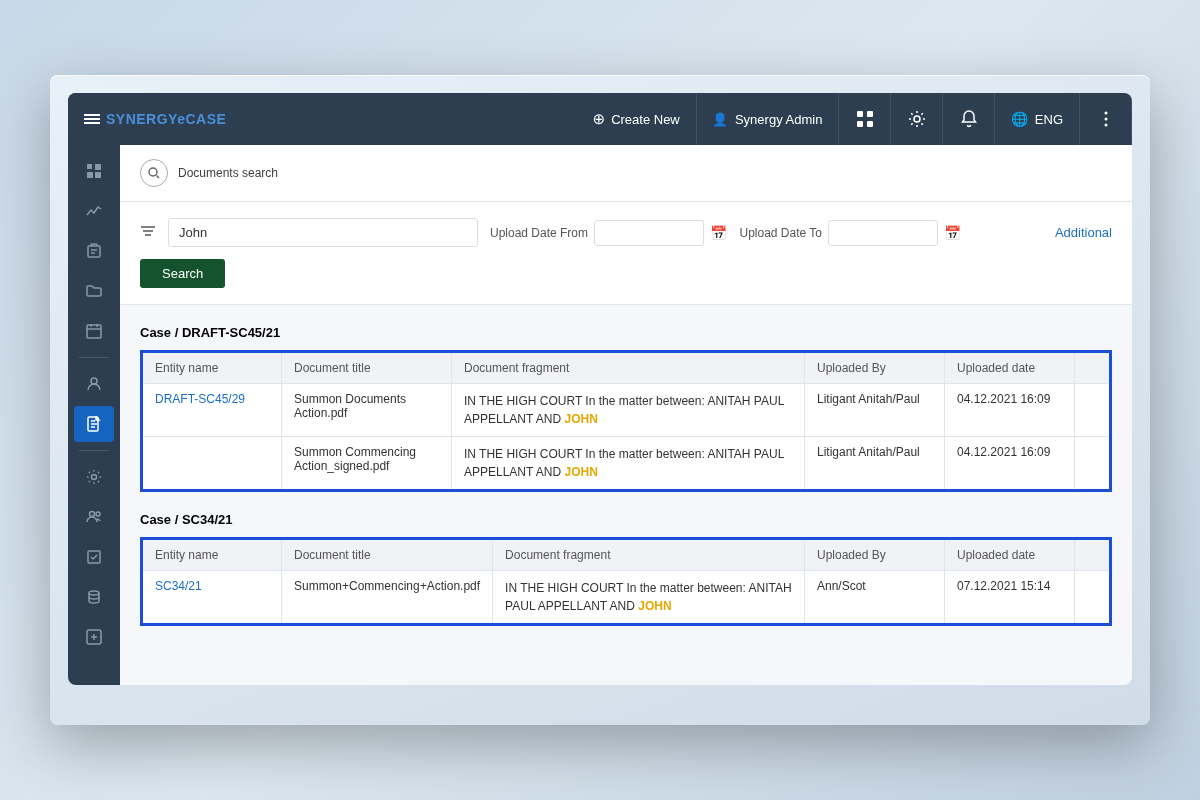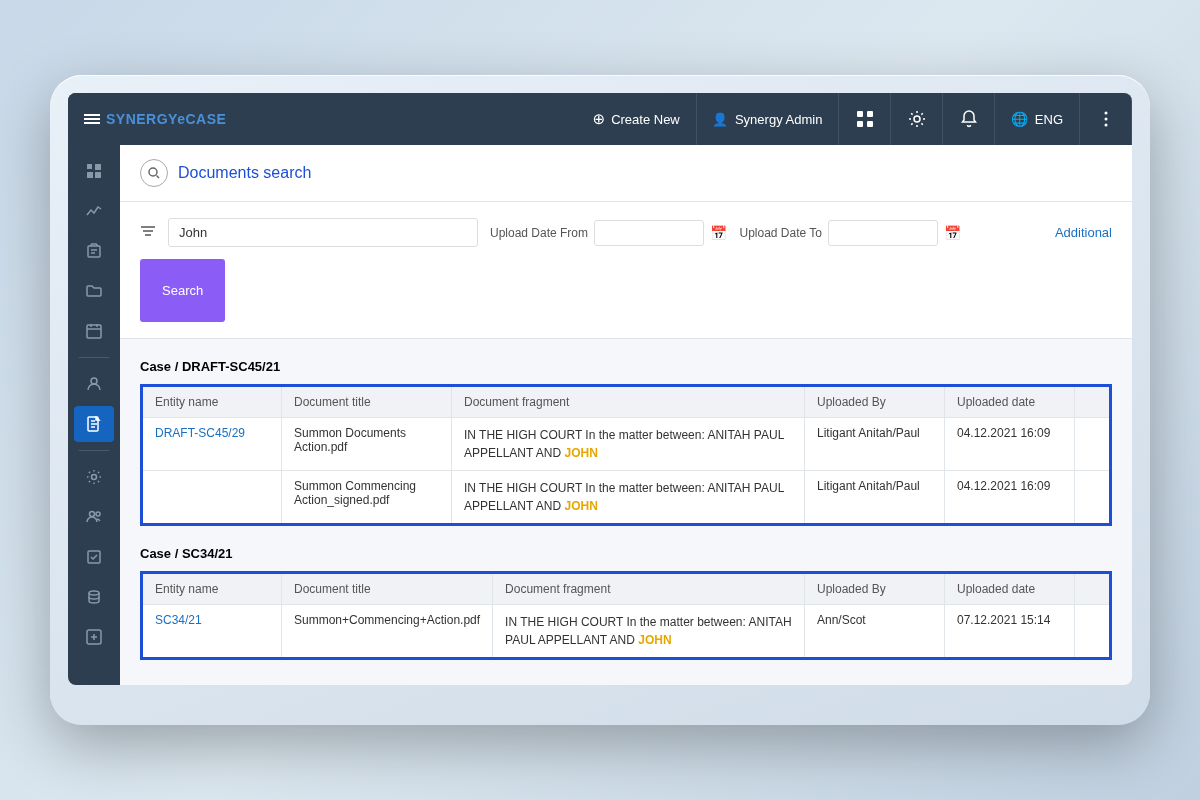--- a/index.html
+++ b/index.html
@@ -9,21 +9,21 @@
       display: flex;
       align-items: center;
       justify-content: center;
       font-family: 'Segoe UI', Arial, sans-serif;
       font-size: 13px;
     }
 
     .monitor-outer {
       width: 1100px;
       background: linear-gradient(160deg, #e8f0f8 0%, #d0dce8 100%);
-      border-radius: 32px;
+      border-radius: 8px;
       padding: 18px 18px 40px 18px;
       box-shadow: 0 20px 60px rgba(0,0,0,0.3), inset 0 1px 0 rgba(255,255,255,0.8);
       position: relative;
     }
     .monitor-screen {
       background: #f0f4f8;
       border-radius: 8px;
       overflow: hidden;
       box-shadow: inset 0 2px 8px rgba(0,0,0,0.2);
     }
@@ -145,22 +145,22 @@
       height: 28px;
       border: 1.5px solid #aaa;
       border-radius: 50%;
       display: flex;
       align-items: center;
       justify-content: center;
       color: #666;
       font-size: 13px;
     }
     .page-title {
-      font-size: 16px;
-      color: #1d4ed8;
+      font-size: 12px;
+      color: #404040;
       font-weight: 400;
     }
 
     
     .search-bar-area {
       background: #fff;
       padding: 16px 20px;
       border-bottom: 1px solid #e0e5ea;
       display: flex;
       align-items: center;
@@ -199,25 +199,25 @@
     .spacer { flex: 1; }
     .additional-btn {
       color: #1a6fc4;
       font-size: 13px;
       cursor: pointer;
       background: none;
       border: none;
       text-decoration: none;
     }
     .search-btn {
-      background: #8b5cf6;
+      background: #14532d;
       color: #fff;
       border: none;
       border-radius: 3px;
-      padding: 24px 22px;
+      padding: 7px 22px;
       font-size: 13px;
       cursor: pointer;
     }
 
     
     .results-area {
       padding: 0 20px 20px 20px;
     }
 
     .case-section {

